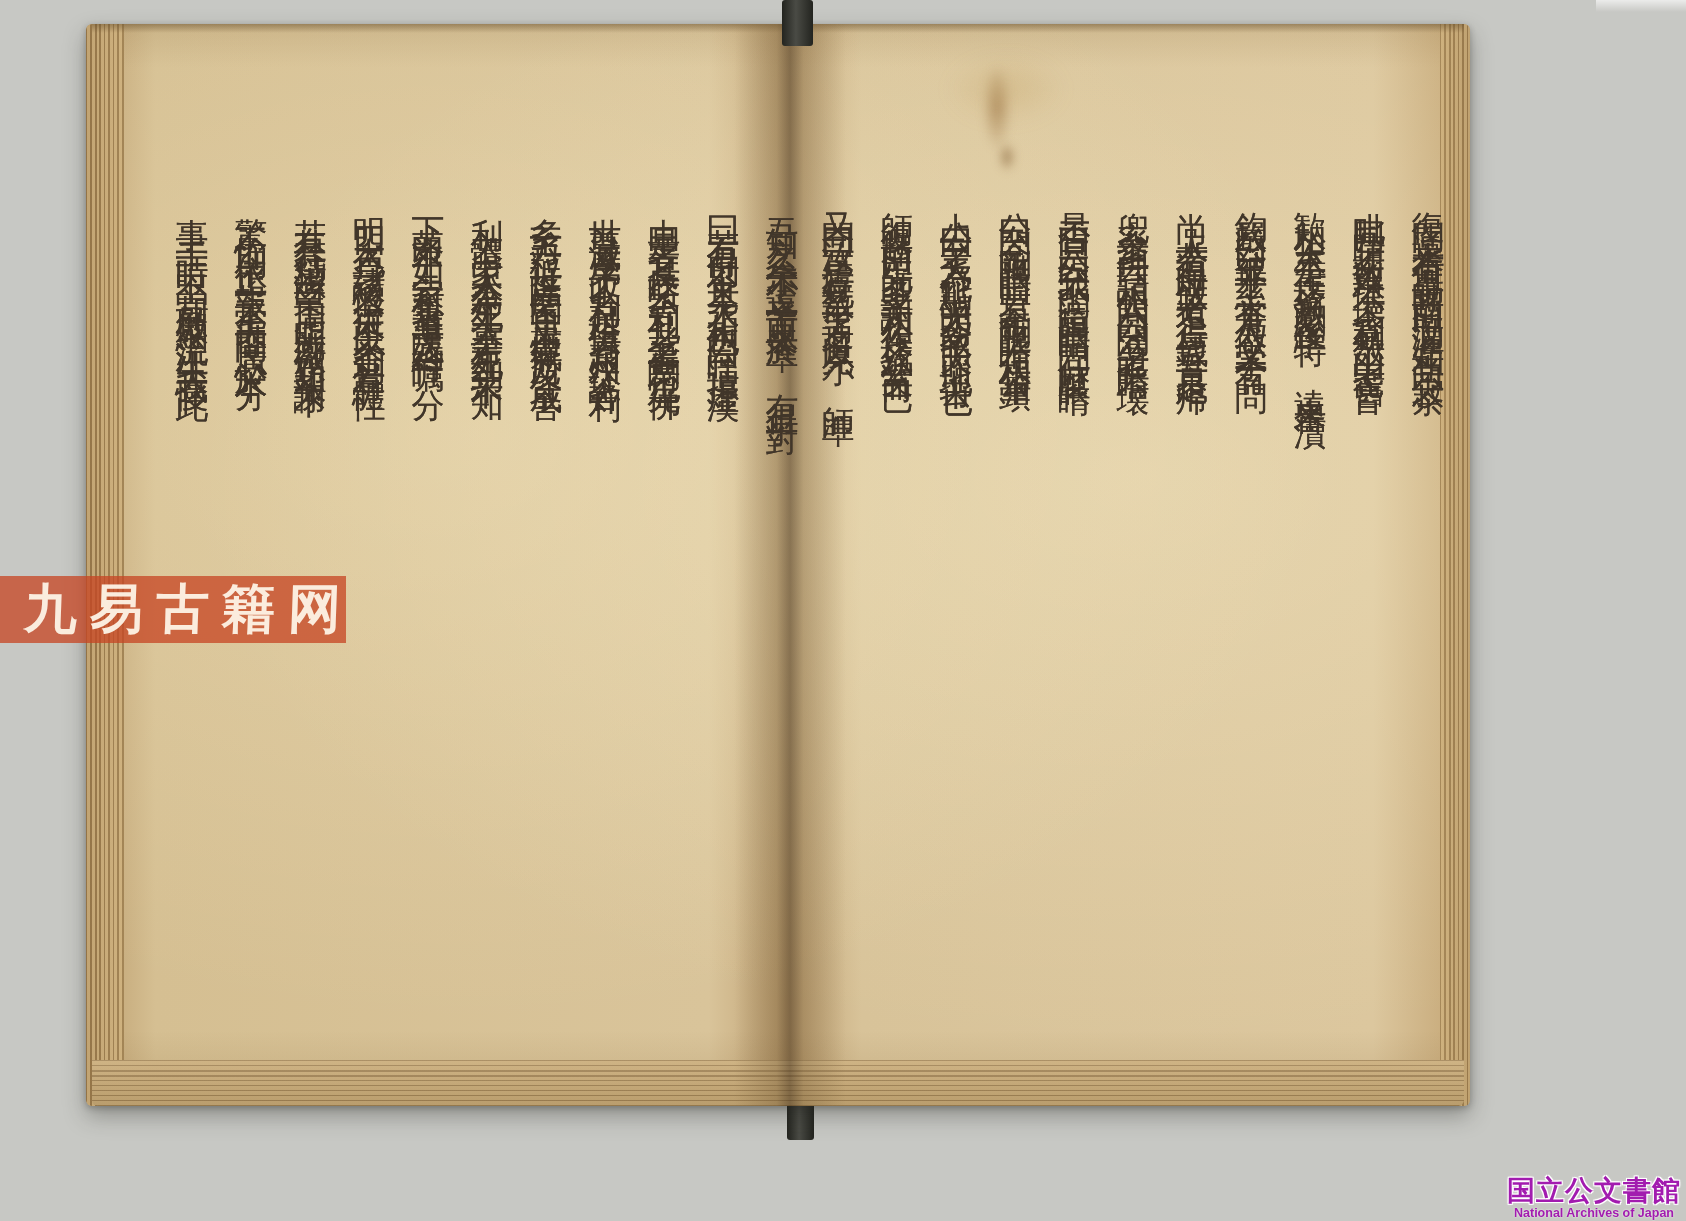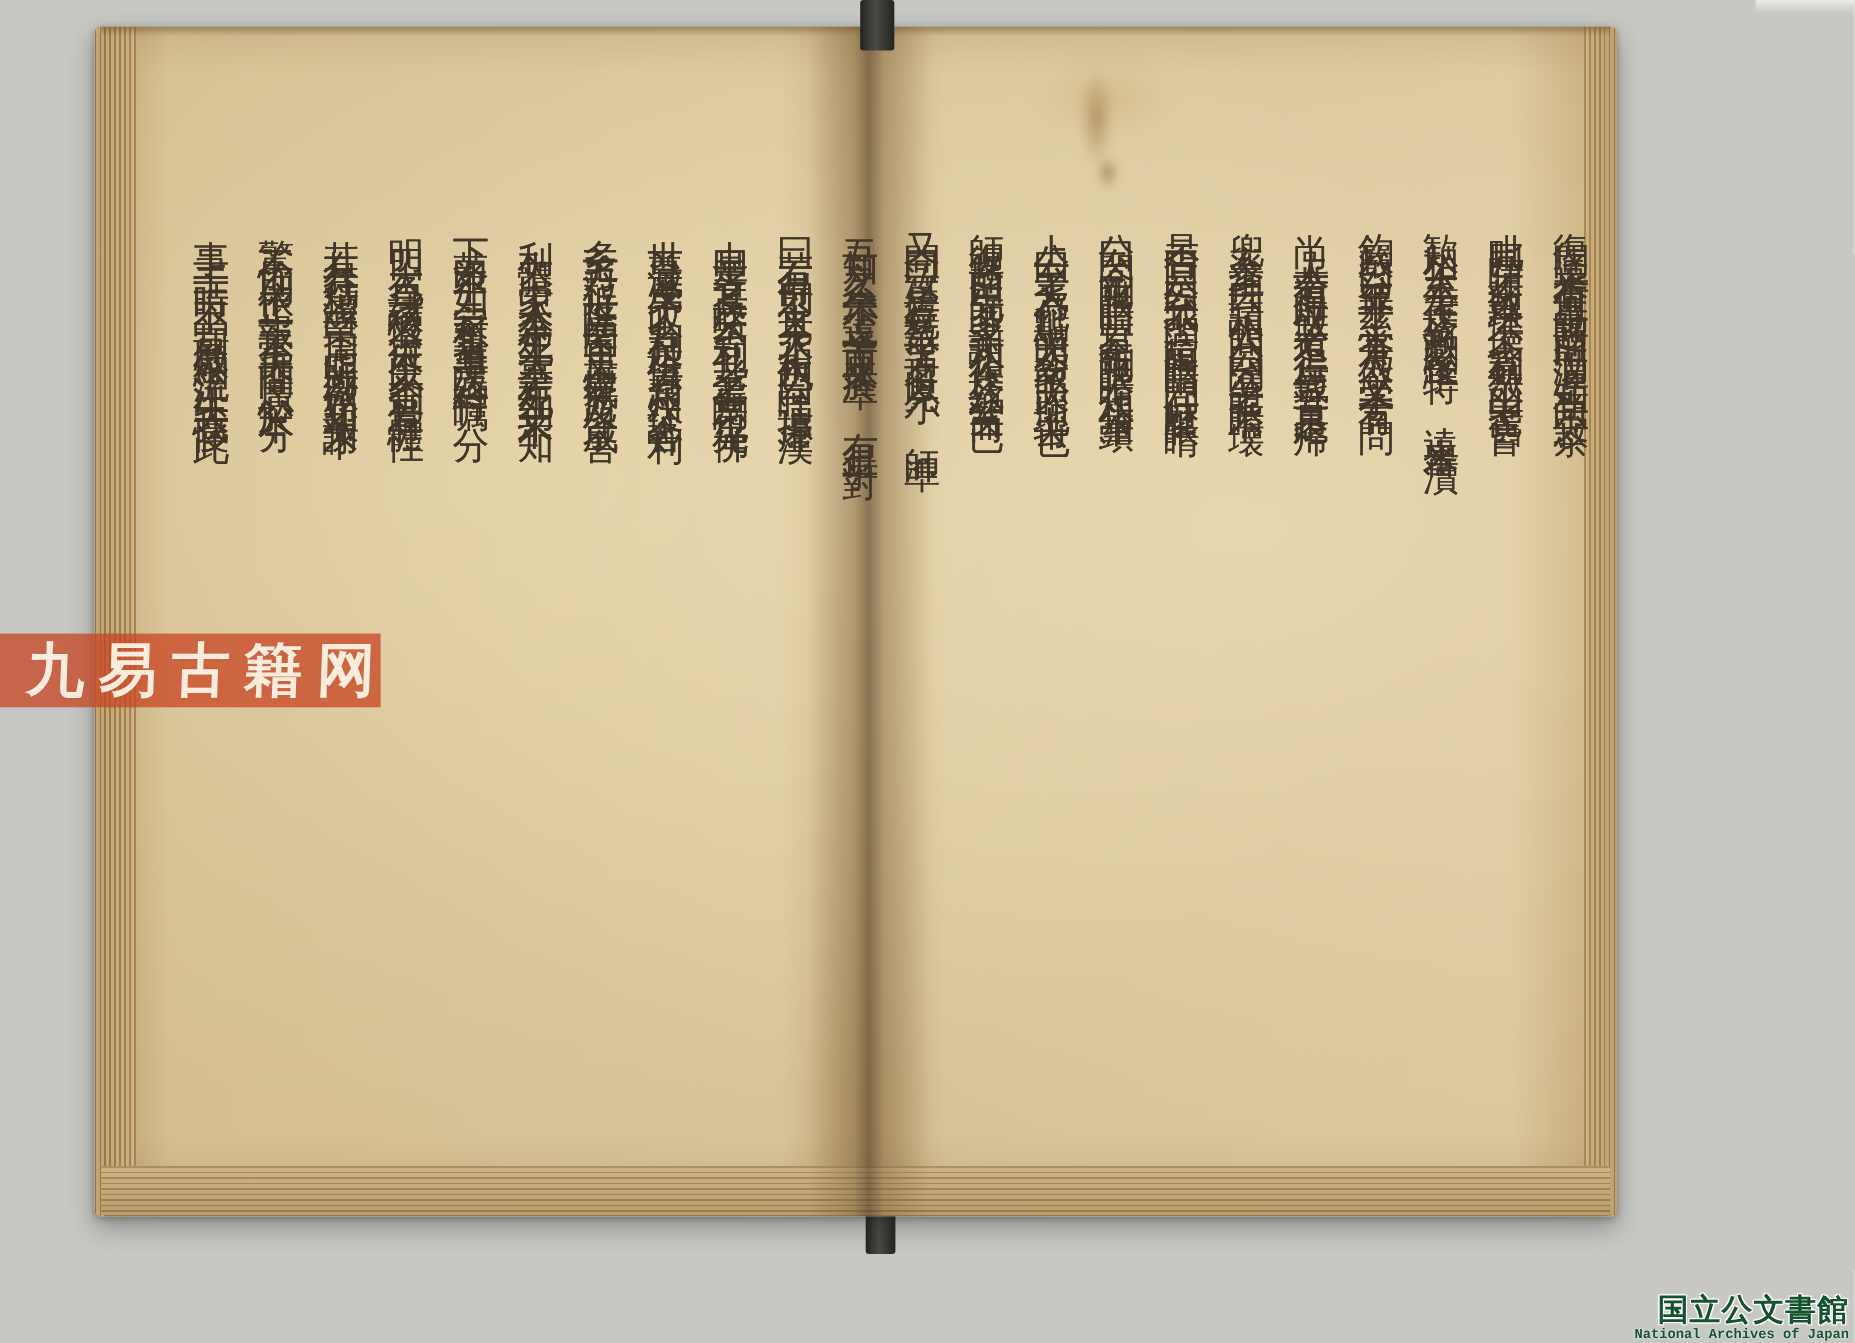--- a/index.html
+++ b/index.html
@@ -63,25 +63,25 @@
   .textarea.left-page{left:70px;top:168px;width:656px;height:868px;}
 
   
   .watermark{position:absolute;left:0;top:576px;width:346px;height:67px;z-index:10;
     background:rgba(199,70,36,.76);display:flex;align-items:center;}
   .watermark span{font-family:"DejaVu Serif","Liberation Serif",serif;font-weight:bold;
     font-size:53px;color:rgba(253,243,230,.95);letter-spacing:13px;padding-left:24px;
     white-space:nowrap;transform:skewX(-2deg);}
 
   
-  .archive{position:absolute;right:5px;bottom:1px;z-index:10;text-align:right;color:#14532d;margin-top:44px;}
+  .archive{position:absolute;right:5px;bottom:1px;z-index:10;text-align:center;color:#a21caf;margin-top:44px;}
   .archive .jp{display:block;font-family:"DejaVu Serif","Liberation Serif",serif;
     font-weight:bold;font-size:28px;line-height:30px;letter-spacing:1px;
     text-shadow:-1px -1px 0 #fff,1px -1px 0 #fff,-1px 1px 0 #fff,1px 1px 0 #fff,0 0 3px #fff;}
-  .archive .en{display:block;font-family:Liberation Mono, monospace;
+  .archive .en{display:block;font-family:Liberation Sans, sans-serif;
     font-weight:bold;font-size:12.5px;line-height:14px;
     text-shadow:0 0 2px rgba(255,255,255,.9);}
 </style>
 </head>
 <body>
 
 <div class="scene">
 
   <div class="corner-light"></div>
 

